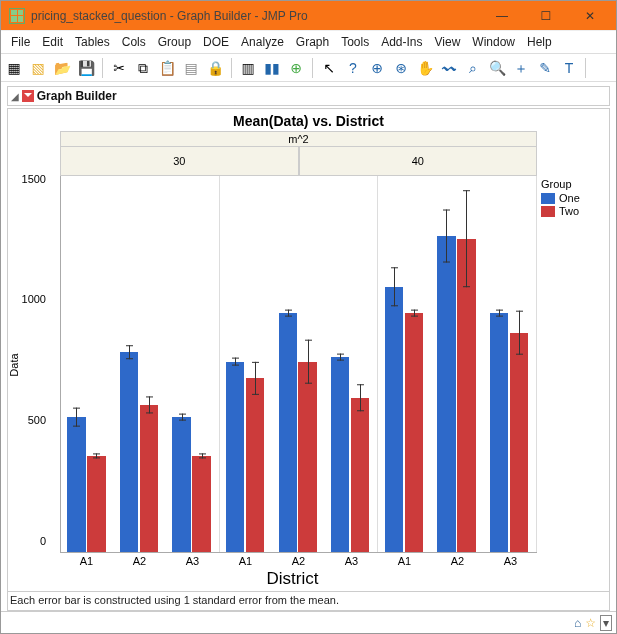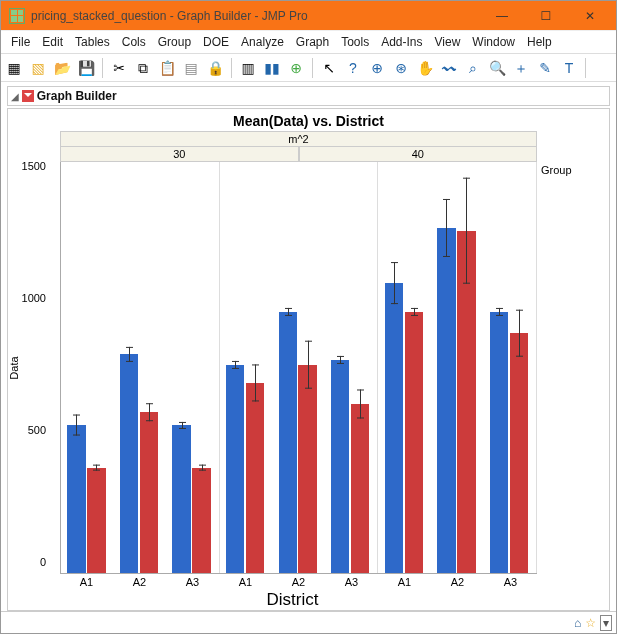--- a/index.html
+++ b/index.html
@@ -18,21 +18,21 @@
   .content { flex: 1; padding: 4px 6px 0 6px; display: flex; flex-direction: column; overflow: hidden; }
   .section-header { display: flex; align-items: center; gap: 3px; border: 1px solid #ccc; padding: 2px 3px; }
   .section-header .tri { color: #666; font-size: 10px; }
   .section-header .red-dd { width: 12px; height: 12px; background: #d44; position: relative; }
   .section-header .red-dd::after { content: ""; position: absolute; left: 2px; top: 3px; border: 4px solid transparent; border-top-color: #fff; }
   .section-header .label { font-weight: bold; color: #111; }
   .chart-title { text-align: center; font-weight: bold; font-size: 14px; padding: 4px 0 2px; }
   .chart-box { border: 1px solid #ccc; margin: 2px 0 0 0; flex: 1; display: flex; flex-direction: column; position: relative; }
   .panel-strip { display: flex; margin-left: 52px; margin-right: 72px; }
   .panel-strip .super { text-align: center; font-size: 11px; background: #f5f3e8; border: 1px solid #ccc; border-bottom: none; flex: 1; padding: 1px; }
-  .panel-strip.labels .cell { flex: 1; text-align: center; font-size: 11px; background: #f5f3e8; border: 1px solid #ccc; padding: 1px; }
+  .panel-strip.labels .cell { flex: 1; text-align: center; font-size: 11px; background: #f5f3e8; border: 1px solid #ccc; padding: 8px; }
   .plot-row { flex: 1; display: flex; position: relative; }
   .y-axis { width: 40px; position: relative; }
   .y-axis .y-title { position: absolute; left: -4px; top: 50%; transform: translate(-2px,-50%) rotate(-90deg); transform-origin: center; font-size: 11px; }
   .y-axis .tick { position: absolute; right: 2px; font-size: 11px; transform: translateY(-50%); }
   .plot-area { flex: 1; position: relative; border-left: 1px solid #aaa; border-bottom: 1px solid #aaa;}
   .legend { width: 72px; padding: 2px 4px; font-size: 11px; }
   .legend .lg-title { margin-bottom: 2px; }
   .legend .item { display: flex; align-items: center; gap: 4px; margin-bottom: 1px; }
   .legend .sw { width: 14px; height: 11px; }
   .panel { position: absolute; top: 0; bottom: 0; border-right: 1px solid #ddd; }
@@ -295,34 +295,45 @@
             <div class="bar" style="background: rgb(204, 59, 59); left: 83.3333%; width: 11.6667%; height: 58.3333%;">
               <div class="err" style="position: absolute; left: 50%; width: 1px; background: rgb(51, 51, 51); bottom: 100%; height: 19.7802%; transform: translateY(50%);">
                 <div class="cap" style="top: 0px;"></div>
                 <div class="cap" style="bottom: 0px;"></div>
               </div>
             </div>
           </div>
         </div>
       <div class="legend">
         <div class="lg-title">Group</div>
+        <div id="legend-items">
+            <div class="item">
+              <span class="sw" style="background:#2e69c9"></span>
+              <span>One</span>
+            </div>
+            <div class="item">
+              <span class="sw" style="background:#cc3b3b"></span>
+              <span>Two</span>
+            </div>
+          </div>
       </div>
     </div>
     <div class="x-labels" id="x-labels" style="margin-left: 52px;">
         <div class="cell">A1</div>
         <div class="cell">A2</div>
         <div class="cell">A3</div>
         <div class="cell">A1</div>
         <div class="cell">A2</div>
         <div class="cell">A3</div>
         <div class="cell">A1</div>
         <div class="cell">A2</div>
         <div class="cell">A3</div>
       </div>
     <div class="x-title">District</div>
+    <div class="footnote">Each error bar is constructed using 1 standard error from the mean.</div>
   </div>
 </div>
 
 <div class="statusbar">
   <span>⌂</span>
   <span style="color:#e8b030">☆</span>
   <span style="border:1px solid #888;padding:0 2px;color:#555">▾</span>
 </div>
 
 </body></html>

